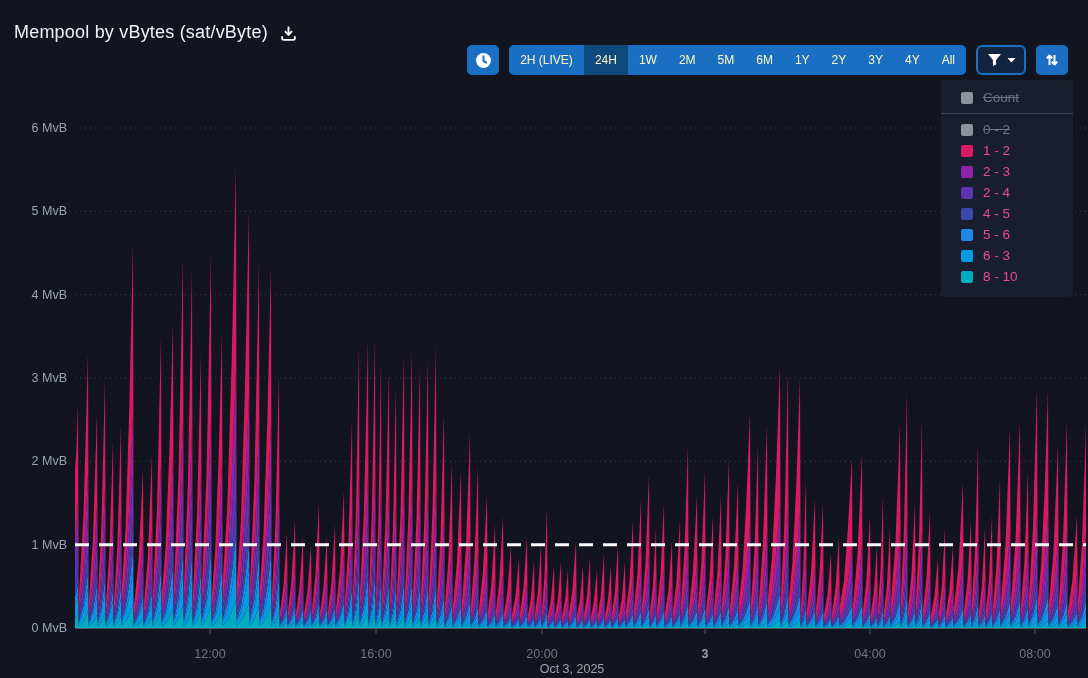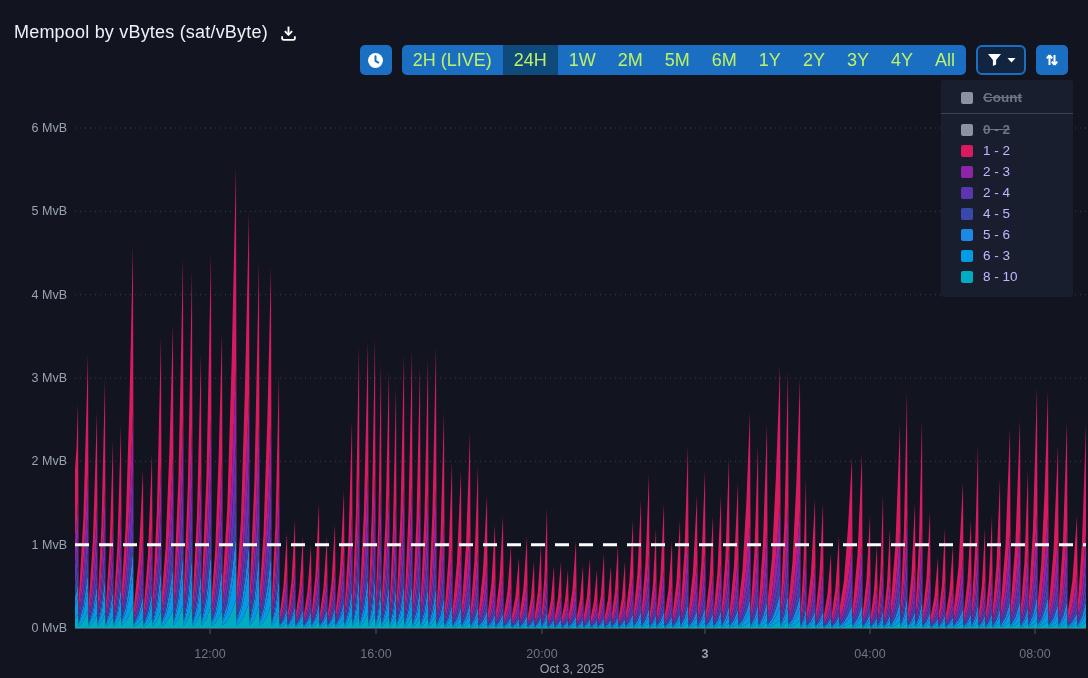--- a/index.html
+++ b/index.html
@@ -20,39 +20,39 @@
     display:flex;align-items:stretch;gap:10px;z-index:5;
   }
   .btn{
     background:#1b6fc2;color:#fff;border:none;border-radius:5px;
     display:flex;align-items:center;justify-content:center;cursor:pointer;
     font-family:"Liberation Sans",sans-serif;
   }
   .icon-btn{width:32px;}
   .interval-group{display:flex;border-radius:5px;overflow:hidden;}
   .interval-btn{
-    background:#1b6fc2;color:#bef264;border:none;padding:0 11px;font-size:18px;
+    background:#1b6fc2;color:#fef9c3;border:none;padding:0 11px;font-size:12px;
     cursor:pointer;font-family:"Liberation Sans",sans-serif;
   }
   .interval-btn.active{background:#0f4a7c;}
   .filter-btn{
     width:50px;background:#112440;border:2px solid #1b6fc2;border-radius:6px;
     display:flex;align-items:center;justify-content:center;gap:5px;cursor:pointer;
   }
   
   .legend-panel{
     position:absolute;left:941px;top:80px;width:132px;box-sizing:border-box;
     background:rgba(26,31,47,.97);border-radius:3px;padding:7px 0 10px 0;z-index:6;
   }
   .legend-row{
     display:flex;align-items:center;gap:10px;padding:4px 12px 4px 20px;
-    font-size:13.5px;color:#c4b5fd;cursor:pointer;line-height:13px;
+    font-size:13.5px;color:#ec4899;cursor:pointer;line-height:13px;
   }
   .legend-row .swatch{width:12px;height:12px;border-radius:2px;flex:0 0 12px;}
-  .legend-row.disabled{color:#6d7486;text-decoration:line-through;font-weight:bold;}
+  .legend-row.disabled{color:#6d7486;text-decoration:line-through;}
   .legend-divider{border-top:1px solid #3b4357;margin:5px 0;}
   
   .chart-wrap{position:absolute;left:0;top:0;width:1088px;height:678px;z-index:1;}
 </style>
 </head>
 <body>
 
 <div class="chart-wrap">
   <svg id="chart-svg" width="1088" height="678" viewBox="0 0 1088 678">
       <line x1="75" y1="461.34000000000003" x2="1086" y2="461.34000000000003" stroke="#3a4150" stroke-width="1" stroke-dasharray="1 4"></line>

